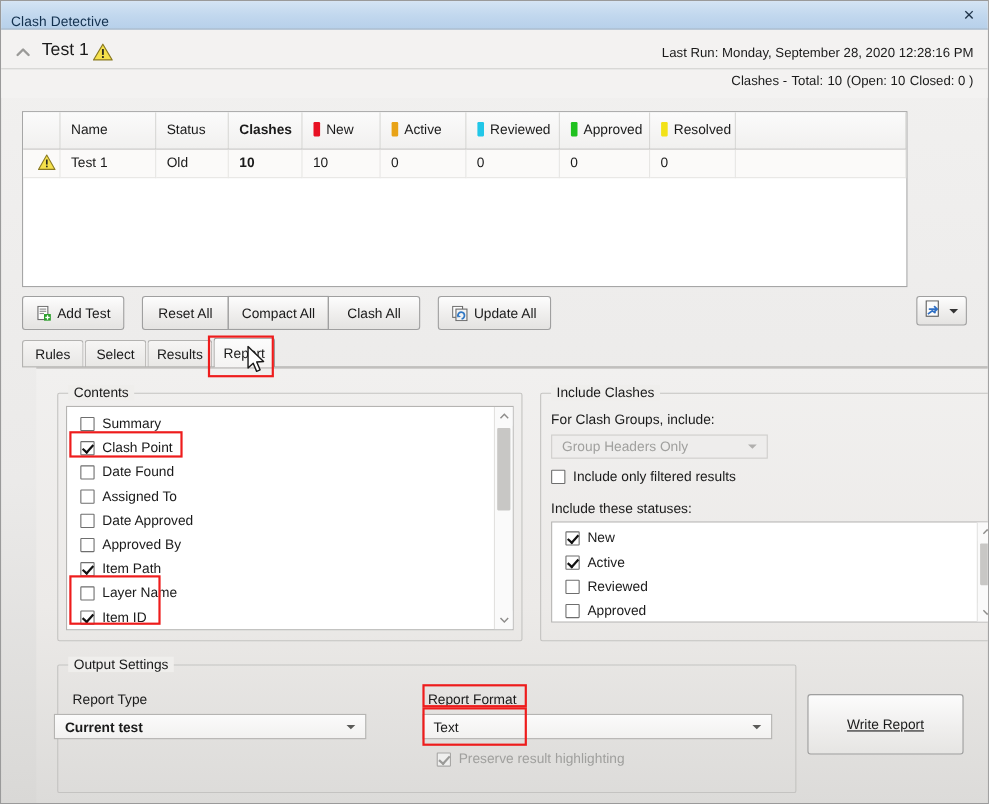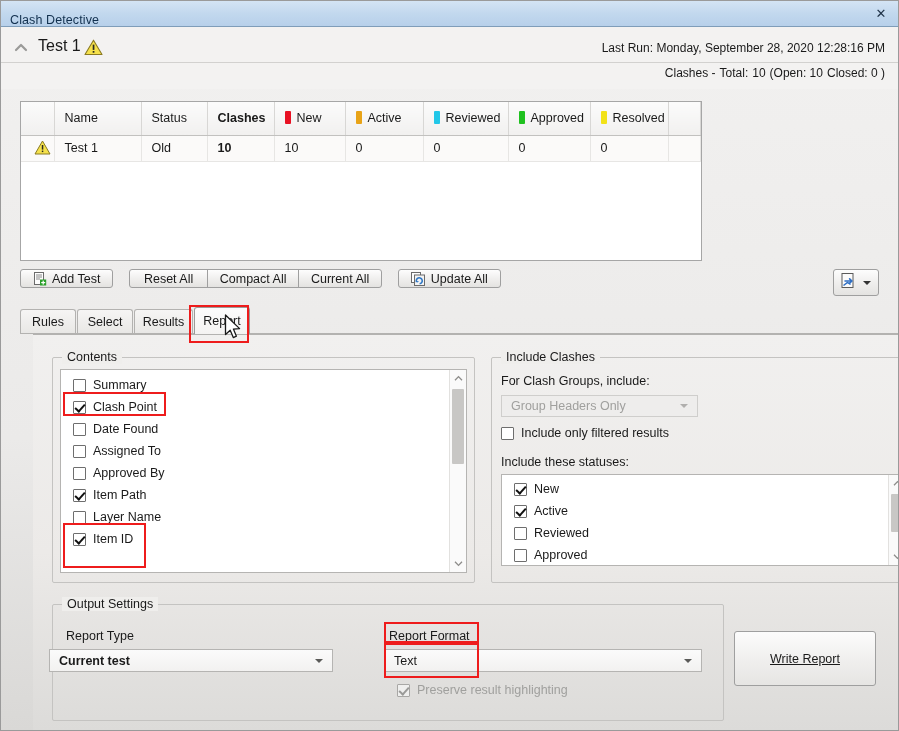--- a/index.html
+++ b/index.html
@@ -94,21 +94,21 @@
     font-size: 12px;
     color: #1a1a1a;
     white-space: nowrap;
   }
   .clash-counts .sp { display:inline-block; width:4px; }
 
   
   .table-wrap {
     position: absolute;
     left: 19px; top: 100px;
-    width: 682px; height: 160px;
+    width: 805px; height: 160px;
     background: #ffffff;
     border: 1px solid #a6a6a6;
     box-sizing: border-box;
     overflow: hidden;
   }
   table.tests {
     width: 100%;
     border-collapse: collapse;
     table-layout: fixed;
   }
@@ -150,21 +150,21 @@
   
   .toolbar {
     position: absolute;
     left: 19px; top: 268px;
     height: 28px;
   }
   .btn {
     display: inline-flex;
     align-items: center;
     justify-content: center;
-    height: 19px;
+    height: 31px;
     padding: 0 12px;
     font-size: 12.5px;
     color: #1a1a1a;
     background: linear-gradient(to bottom, #fdfdfd 0%, #f0efee 50%, #e4e3e1 100%);
     border: 1px solid #9f9f9f;
     border-radius: 3px;
     box-sizing: border-box;
     cursor: pointer;
     white-space: nowrap;
   }
@@ -467,21 +467,21 @@
     </div>
     <span class="gap"></span>
     <span class="btn-group">
       <span class="btn" style="width:79px">
           <span>Reset All</span>
         </span>
       <span class="btn" style="width:92px">
           <span>Compact All</span>
         </span>
       <span class="btn" style="width:84px">
-          <span>Current All</span>
+          <span>Clash All</span>
         </span>
     </span>
     <span class="gap"></span>
     <div class="btn" style="display:inline-flex">
       <span class="bico">
         <svg width="15" height="14" viewBox="0 0 15 14">
           <rect x="0.5" y="0.5" width="9" height="10" fill="#fdfdfd" stroke="#6b6b6b"></rect>
           <rect x="3.5" y="3" width="10" height="10.5" fill="#f3f3f3" stroke="#6b6b6b"></rect>
           <path d="M5.6 10.2 a3 3 0 1 1 3 1.6" fill="none" stroke="#2f77c4" stroke-width="1.6"></path>
           <path d="M5.2 8.4 l0.8 2.2 l2.1 -0.9 z" fill="#2f77c4"></path>
@@ -542,20 +542,24 @@
         <div class="chkrow">
           <span class="cb"></span>
           <span>Date Found</span>
         </div>
         <div class="chkrow">
           <span class="cb"></span>
           <span>Assigned To</span>
         </div>
         <div class="chkrow">
           <span class="cb"></span>
+          <span>Date Approved</span>
+        </div>
+        <div class="chkrow">
+          <span class="cb"></span>
           <span>Approved By</span>
         </div>
         <div class="chkrow">
           <span class="cb checked"></span>
           <span>Item Path</span>
         </div>
         <div class="chkrow">
           <span class="cb"></span>
           <span>Layer Name</span>
         </div>

